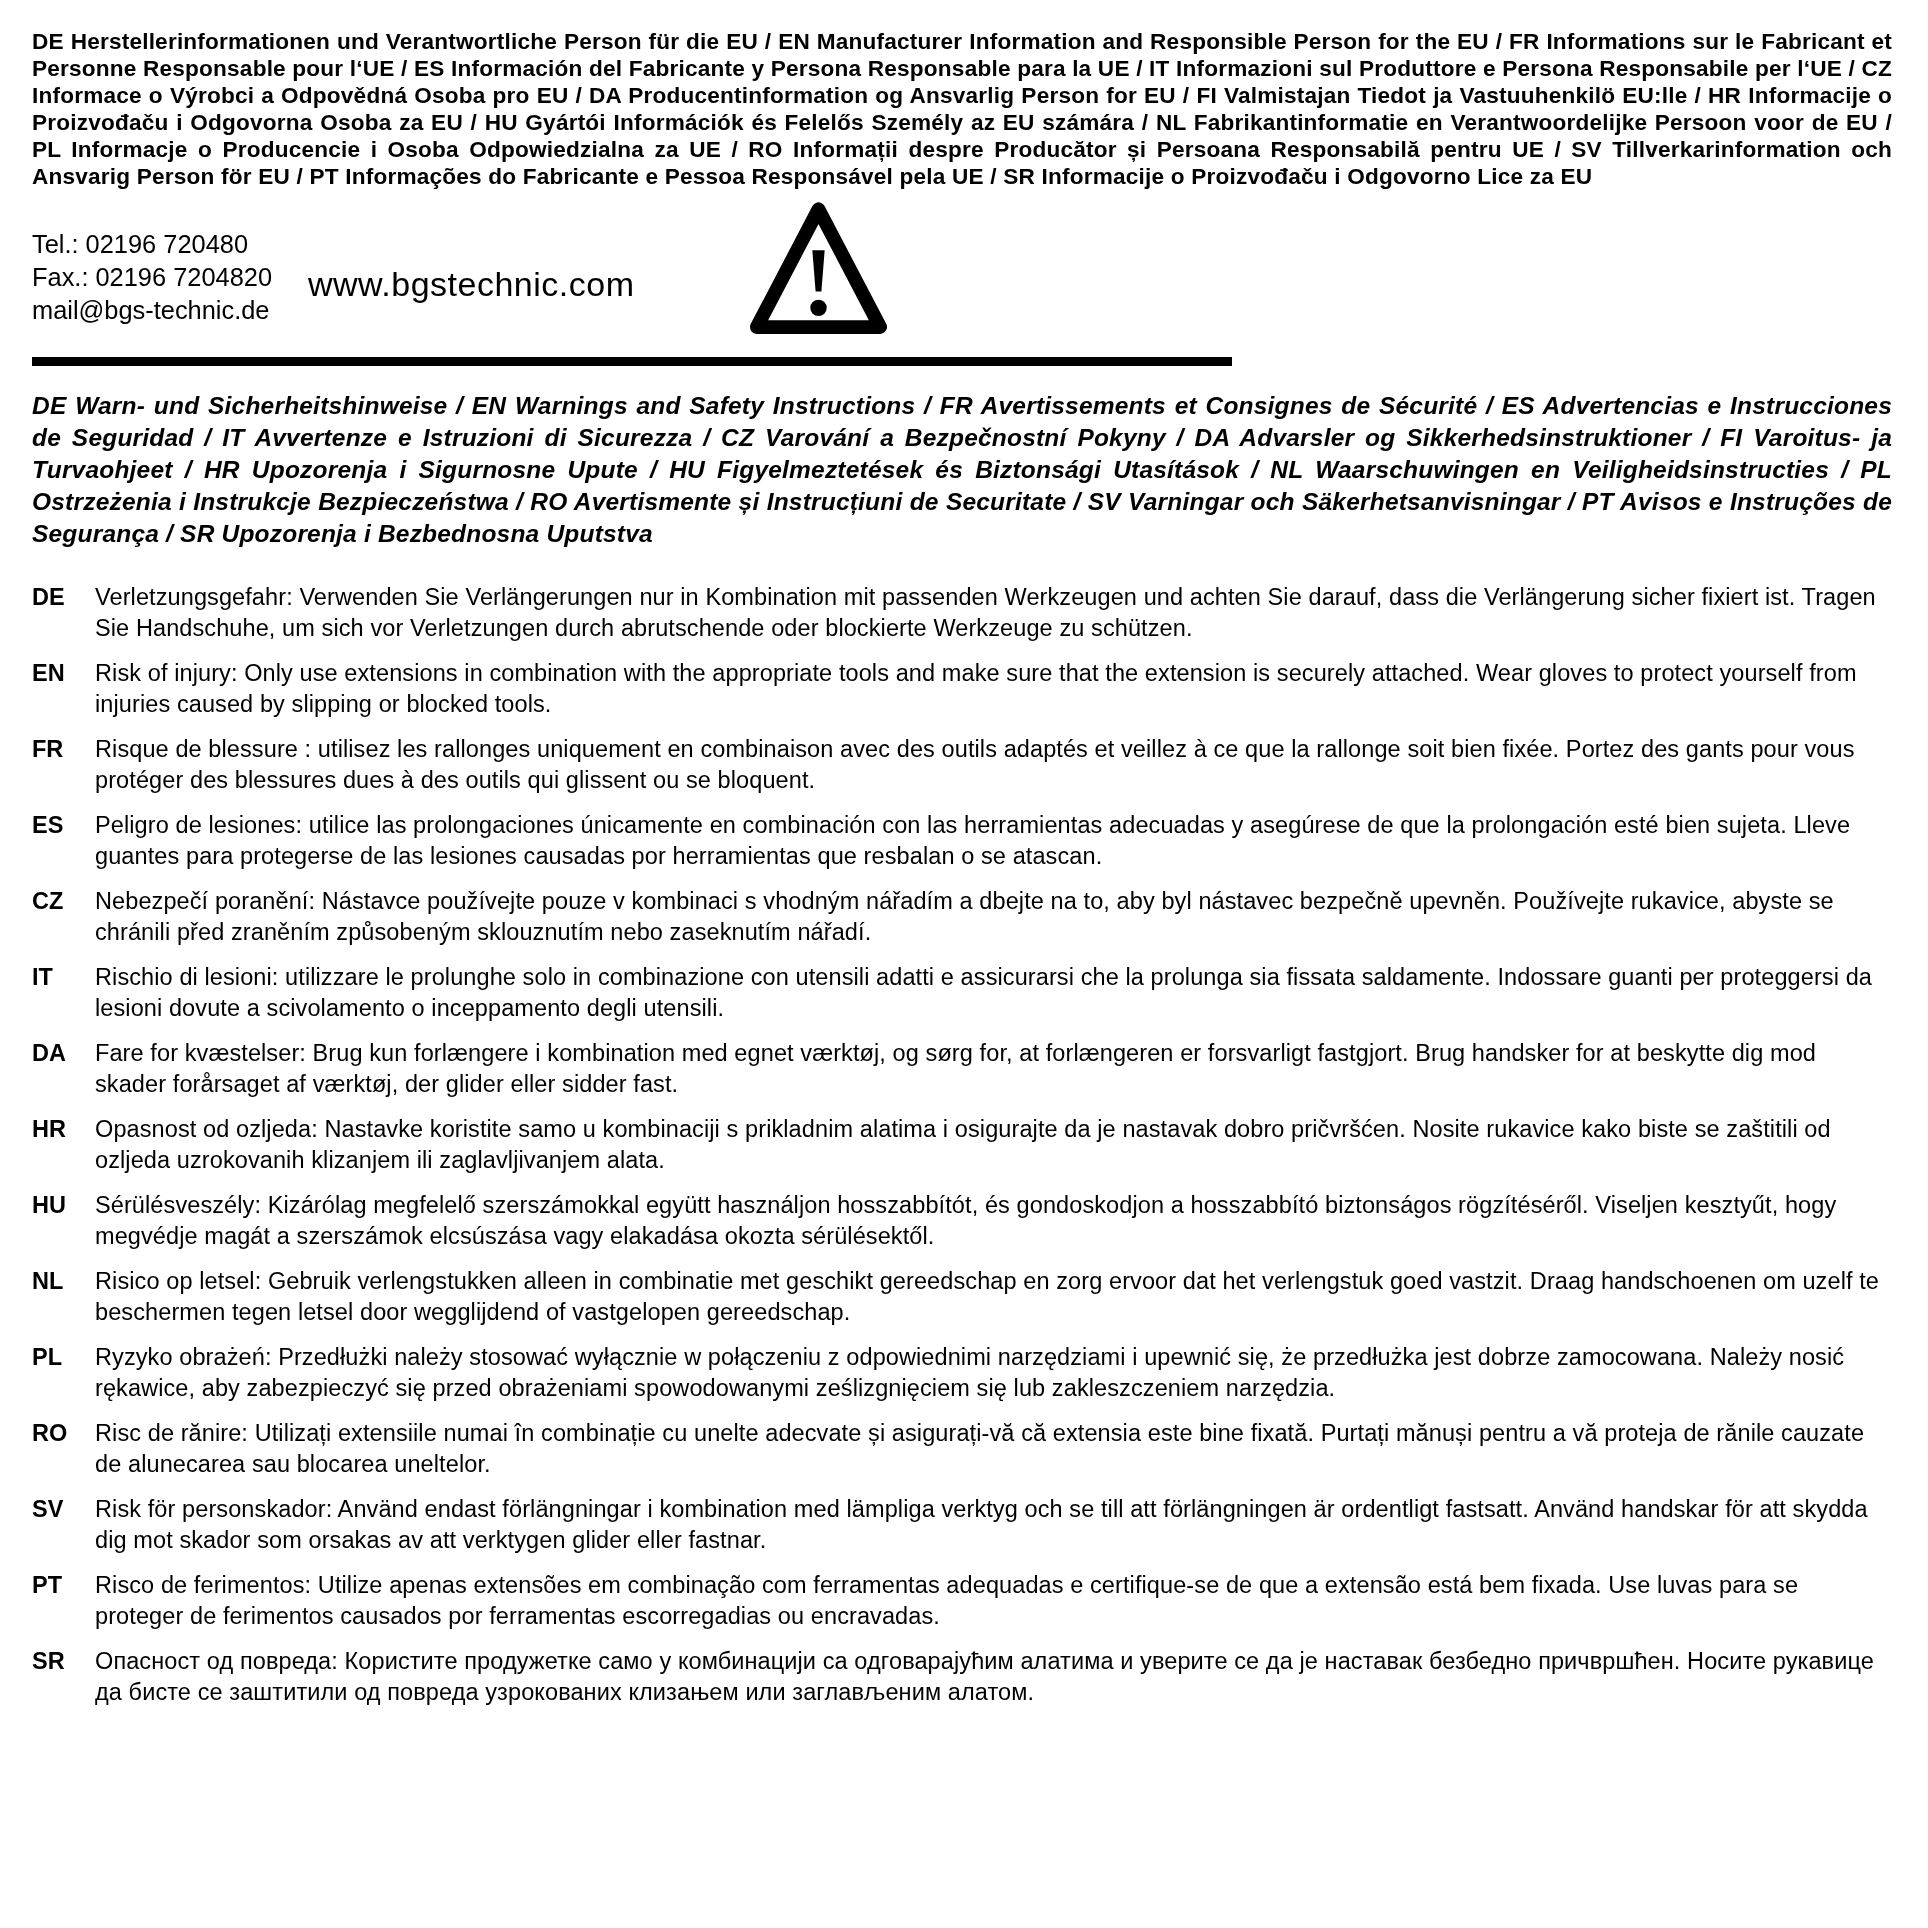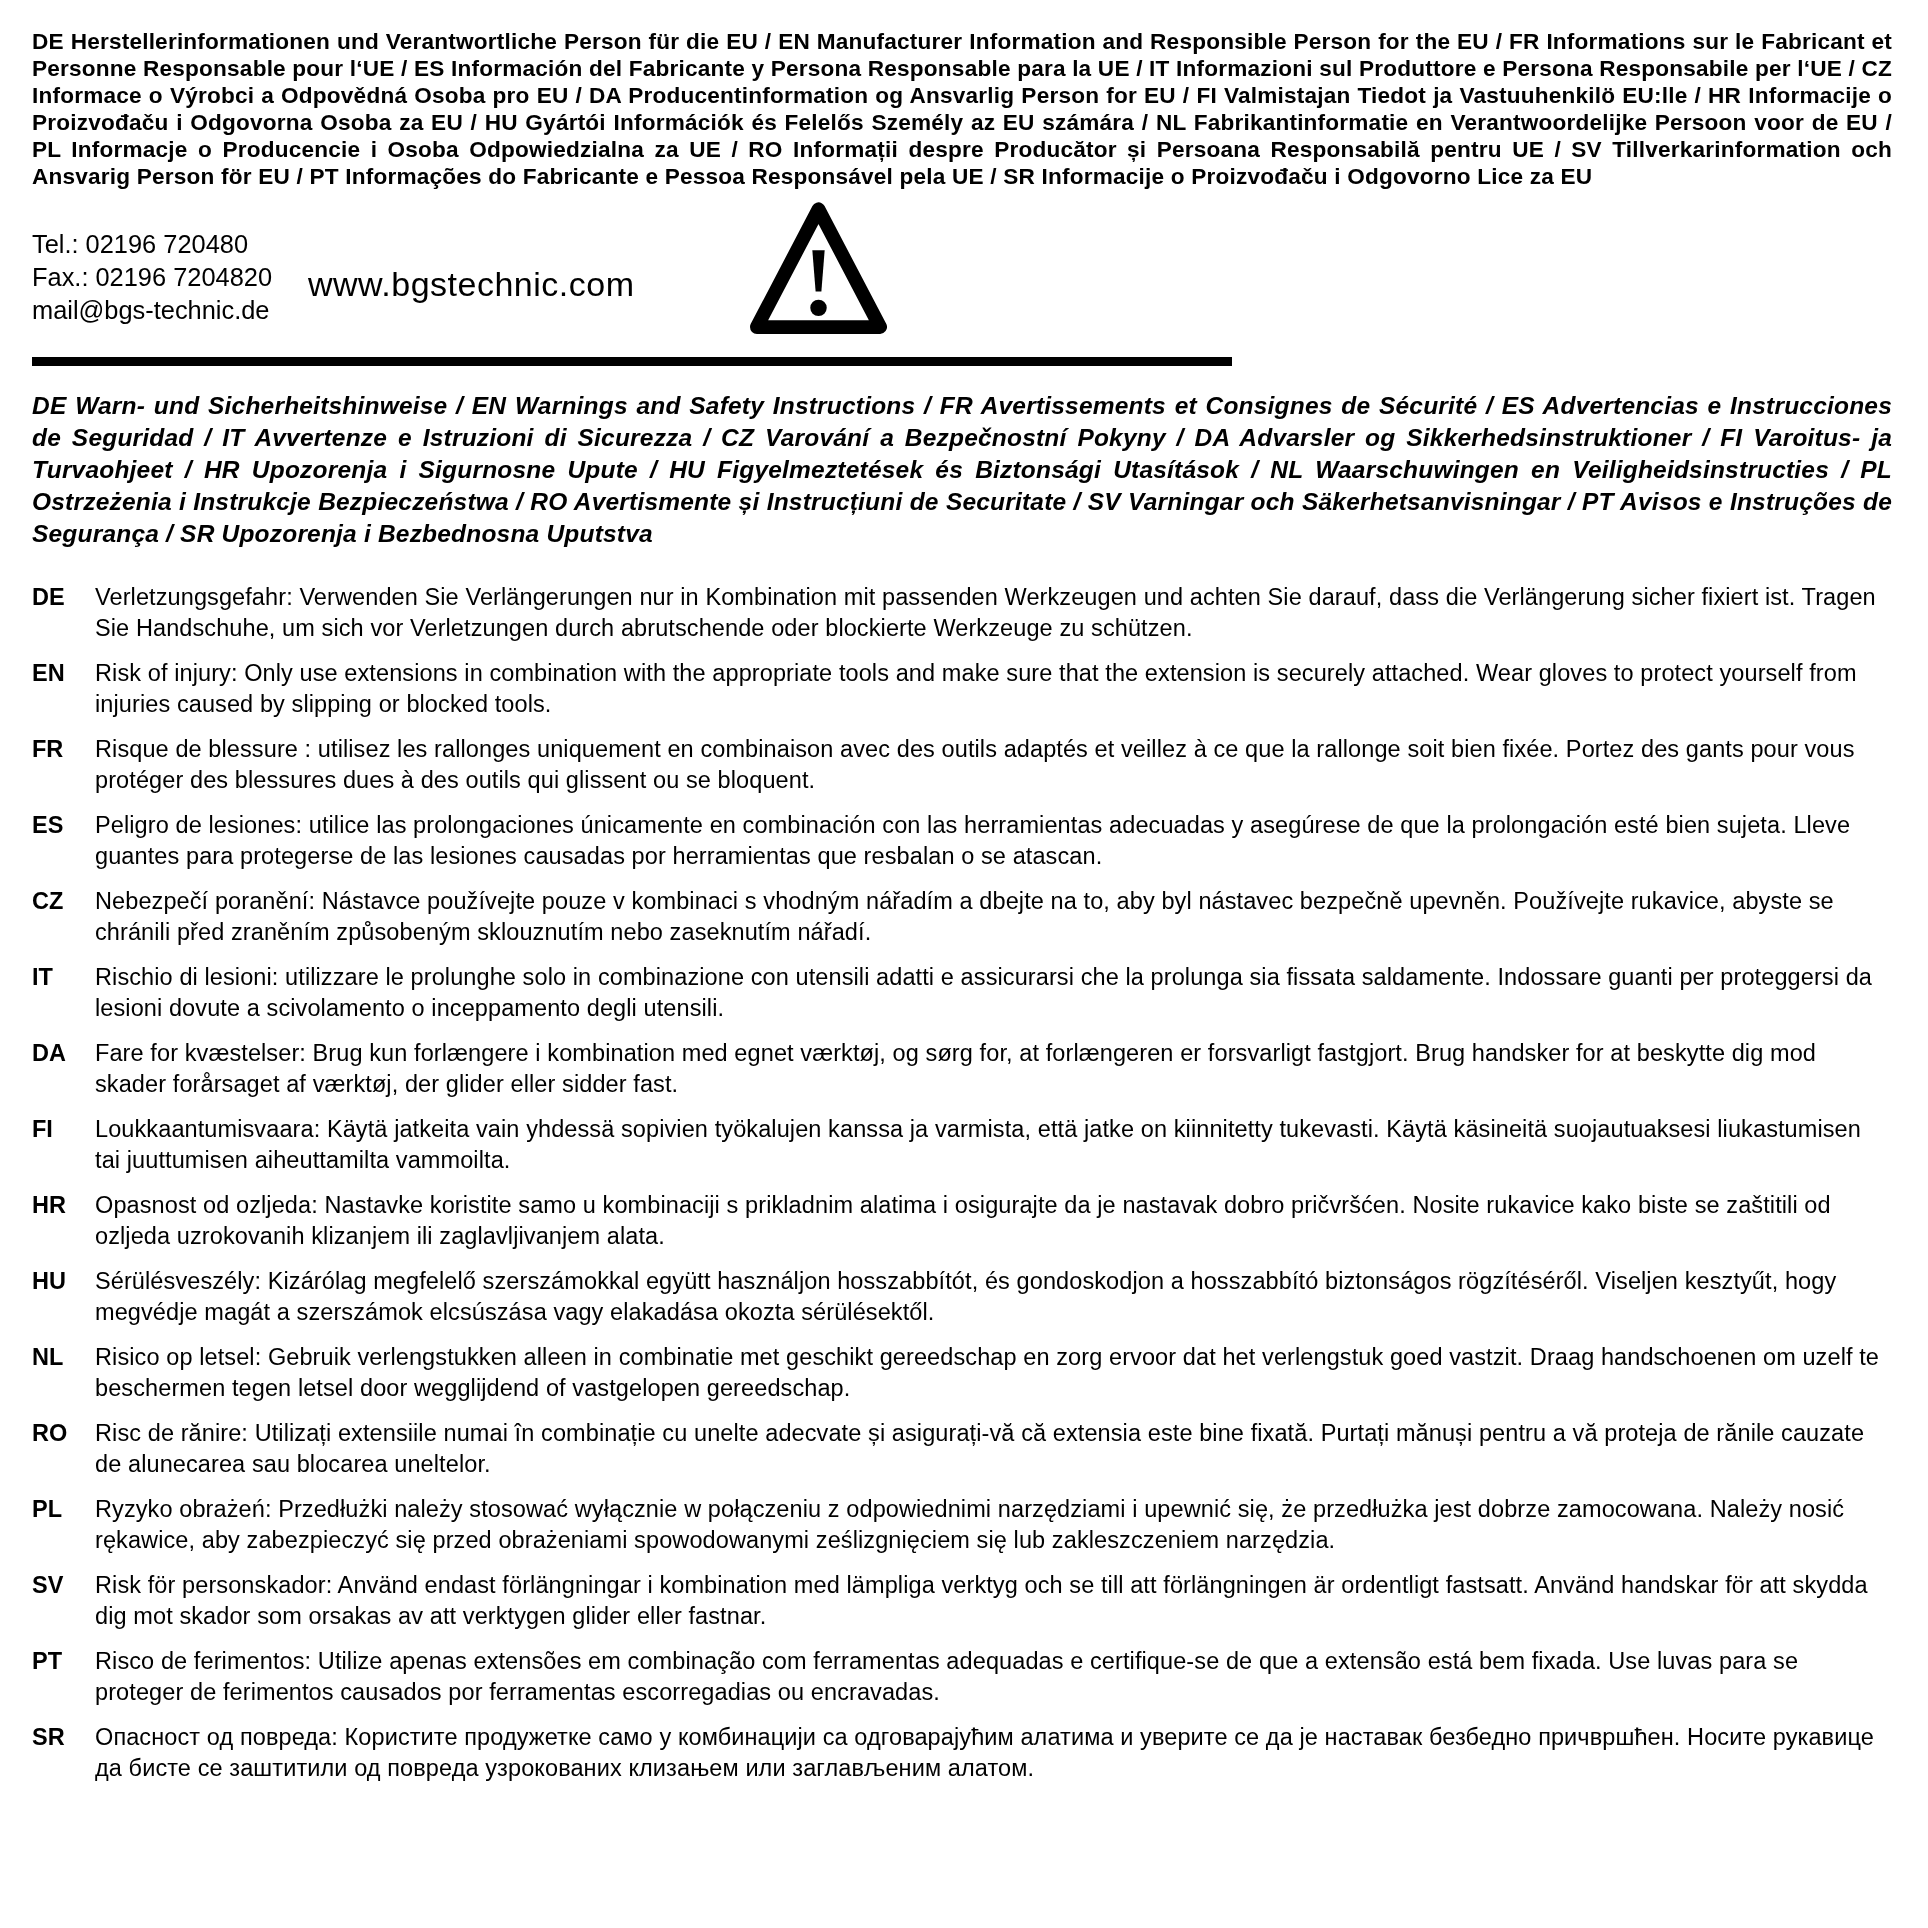--- a/index.html
+++ b/index.html
@@ -154,44 +154,40 @@
       </div>
     <div class="warn-row">
         <span class="warn-code">IT</span>
         <div class="warn-text">Rischio di lesioni: utilizzare le prolunghe solo in combinazione con utensili adatti e assicurarsi che la prolunga sia fissata saldamente. Indossare guanti per proteggersi da lesioni dovute a scivolamento o inceppamento degli utensili.</div>
       </div>
     <div class="warn-row">
         <span class="warn-code">DA</span>
         <div class="warn-text">Fare for kvæstelser: Brug kun forlængere i kombination med egnet værktøj, og sørg for, at forlængeren er forsvarligt fastgjort. Brug handsker for at beskytte dig mod skader forårsaget af værktøj, der glider eller sidder fast.</div>
       </div>
     <div class="warn-row">
-        <span class="warn-code">FI</span>
-        <div class="warn-text">Loukkaantumisvaara: Käytä jatkeita vain yhdessä sopivien työkalujen kanssa ja varmista, että jatke on kiinnitetty tukevasti. Käytä käsineitä suojautuaksesi liukastumisen tai juuttumisen aiheuttamilta vammoilta.</div>
-      </div>
-    <div class="warn-row">
         <span class="warn-code">HR</span>
         <div class="warn-text">Opasnost od ozljeda: Nastavke koristite samo u kombinaciji s prikladnim alatima i osigurajte da je nastavak dobro pričvršćen. Nosite rukavice kako biste se zaštitili od ozljeda uzrokovanih klizanjem ili zaglavljivanjem alata.</div>
       </div>
     <div class="warn-row">
         <span class="warn-code">HU</span>
         <div class="warn-text">Sérülésveszély: Kizárólag megfelelő szerszámokkal együtt használjon hosszabbítót, és gondoskodjon a hosszabbító biztonságos rögzítéséről. Viseljen kesztyűt, hogy megvédje magát a szerszámok elcsúszása vagy elakadása okozta sérülésektől.</div>
       </div>
     <div class="warn-row">
         <span class="warn-code">NL</span>
         <div class="warn-text">Risico op letsel: Gebruik verlengstukken alleen in combinatie met geschikt gereedschap en zorg ervoor dat het verlengstuk goed vastzit. Draag handschoenen om uzelf te beschermen tegen letsel door wegglijdend of vastgelopen gereedschap.</div>
       </div>
     <div class="warn-row">
+        <span class="warn-code">PL</span>
+        <div class="warn-text">Ryzyko obrażeń: Przedłużki należy stosować wyłącznie w połączeniu z odpowiednimi narzędziami i upewnić się, że przedłużka jest dobrze zamocowana. Należy nosić rękawice, aby zabezpieczyć się przed obrażeniami spowodowanymi ześlizgnięciem się lub zakleszczeniem narzędzia.</div>
+      </div>
+    <div class="warn-row">
         <span class="warn-code">RO</span>
         <div class="warn-text">Risc de rănire: Utilizați extensiile numai în combinație cu unelte adecvate și asigurați-vă că extensia este bine fixată. Purtați mănuși pentru a vă proteja de rănile cauzate de alunecarea sau blocarea uneltelor.</div>
       </div>
     <div class="warn-row">
-        <span class="warn-code">PL</span>
-        <div class="warn-text">Ryzyko obrażeń: Przedłużki należy stosować wyłącznie w połączeniu z odpowiednimi narzędziami i upewnić się, że przedłużka jest dobrze zamocowana. Należy nosić rękawice, aby zabezpieczyć się przed obrażeniami spowodowanymi ześlizgnięciem się lub zakleszczeniem narzędzia.</div>
-      </div>
-    <div class="warn-row">
         <span class="warn-code">SV</span>
         <div class="warn-text">Risk för personskador: Använd endast förlängningar i kombination med lämpliga verktyg och se till att förlängningen är ordentligt fastsatt. Använd handskar för att skydda dig mot skador som orsakas av att verktygen glider eller fastnar.</div>
       </div>
     <div class="warn-row">
         <span class="warn-code">PT</span>
         <div class="warn-text">Risco de ferimentos: Utilize apenas extensões em combinação com ferramentas adequadas e certifique-se de que a extensão está bem fixada. Use luvas para se proteger de ferimentos causados por ferramentas escorregadias ou encravadas.</div>
       </div>
     <div class="warn-row">
         <span class="warn-code">SR</span>
         <div class="warn-text">Опасност од повреда: Користите продужетке само у комбинацији са одговарајућим алатима и уверите се да је наставак безбедно причвршћен. Носите рукавице да бисте се заштитили од повреда узрокованих клизањем или заглављеним алатом.</div>

